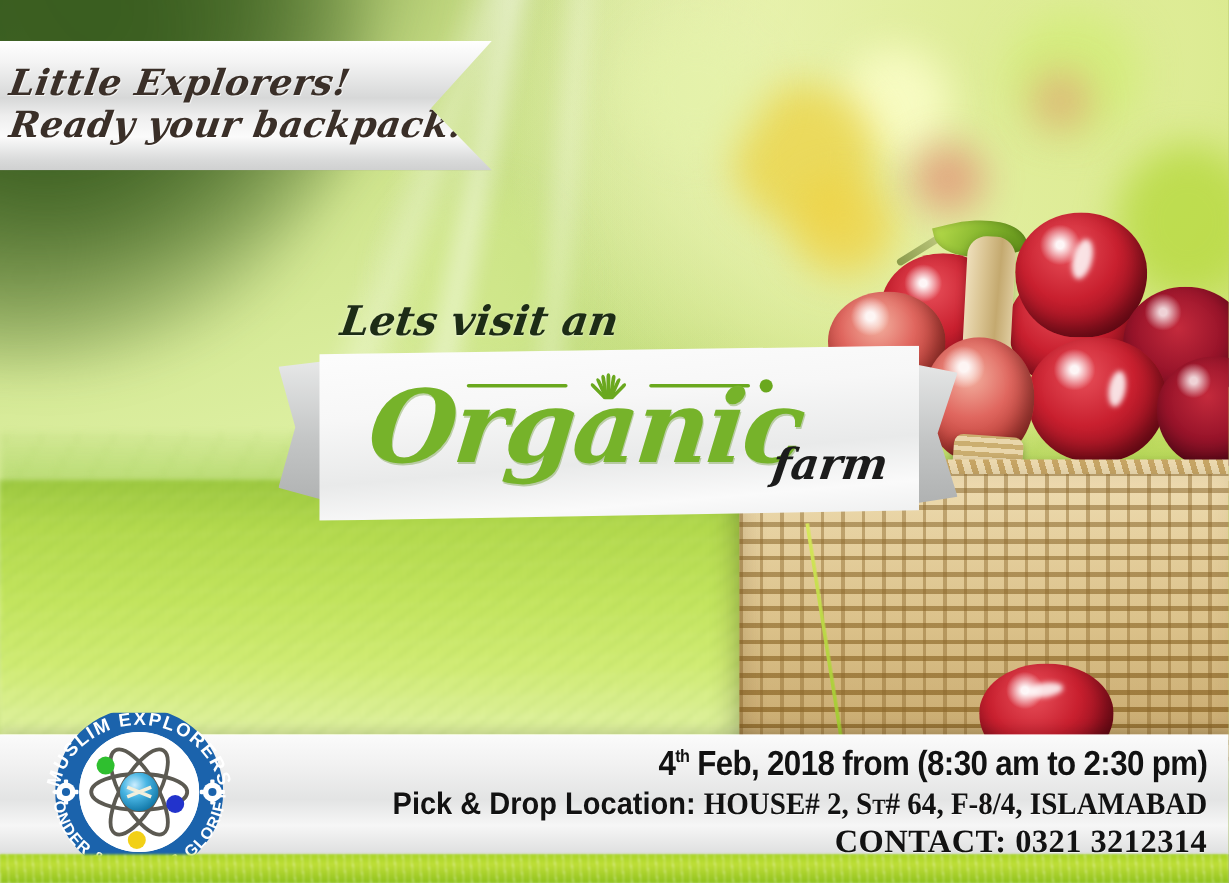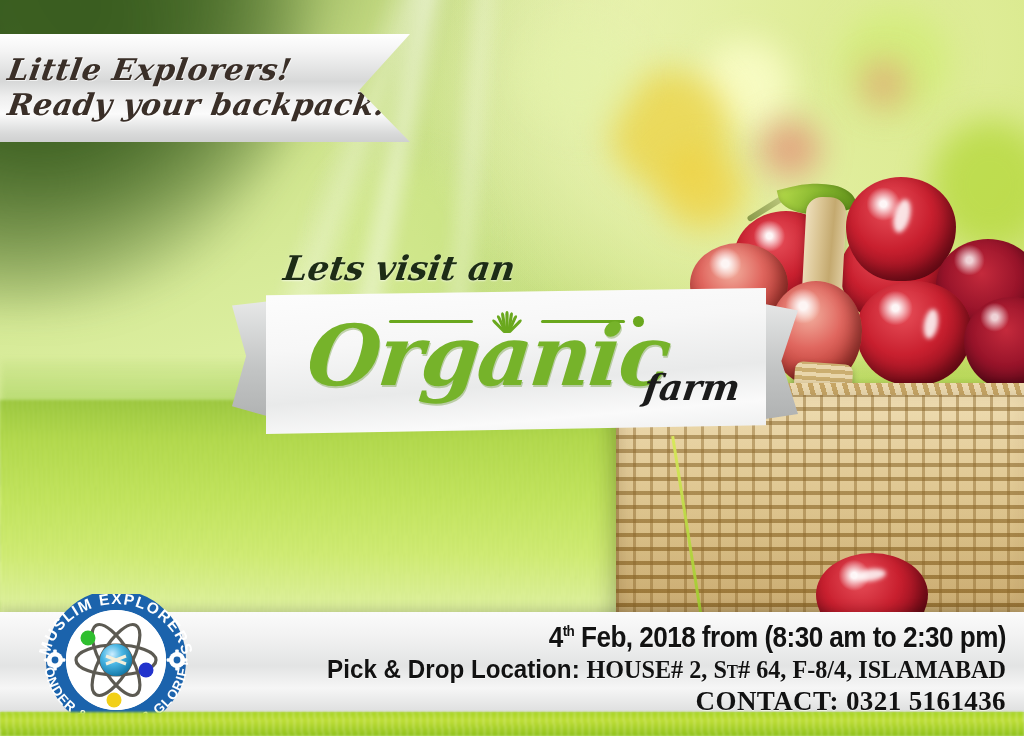--- a/index.html
+++ b/index.html
@@ -313,21 +313,21 @@
         <div class="organic-word">Organic</div>
         <div class="farm-word">farm</div>
       </div>
     </div>
   </div>
 
   <div class="info-bar">
     <div class="info-lines">
       <div class="line-date"><span>4</span><sup>th</sup><span> Feb, 2018 from (8:30 am to 2:30 pm)</span></div>
       <div class="line-loc"><span class="lbl">Pick &amp; Drop Location: </span><span class="addr">HOUSE# 2, </span><span class="sc">St</span><span class="addr"># 64, F-8/4, ISLAMABAD</span></div>
-      <div class="line-contact">CONTACT:  0321 5161436</div>
+      <div class="line-contact">CONTACT:  0321 3212314</div>
     </div>
   </div>
 
   <div class="logo">
     <svg viewBox="0 0 196 128" aria-hidden="true">
       <defs>
         <path id="arcTop" d="M 30 74 A 66 62 0 0 1 166 74"></path>
         <path id="arcBot" d="M 26 66 A 70 66 0 0 0 170 66"></path>
         <radialGradient id="nuc" cx="38%" cy="32%" r="70%">
           <stop offset="0%" stop-color="#cdeeff"></stop>

